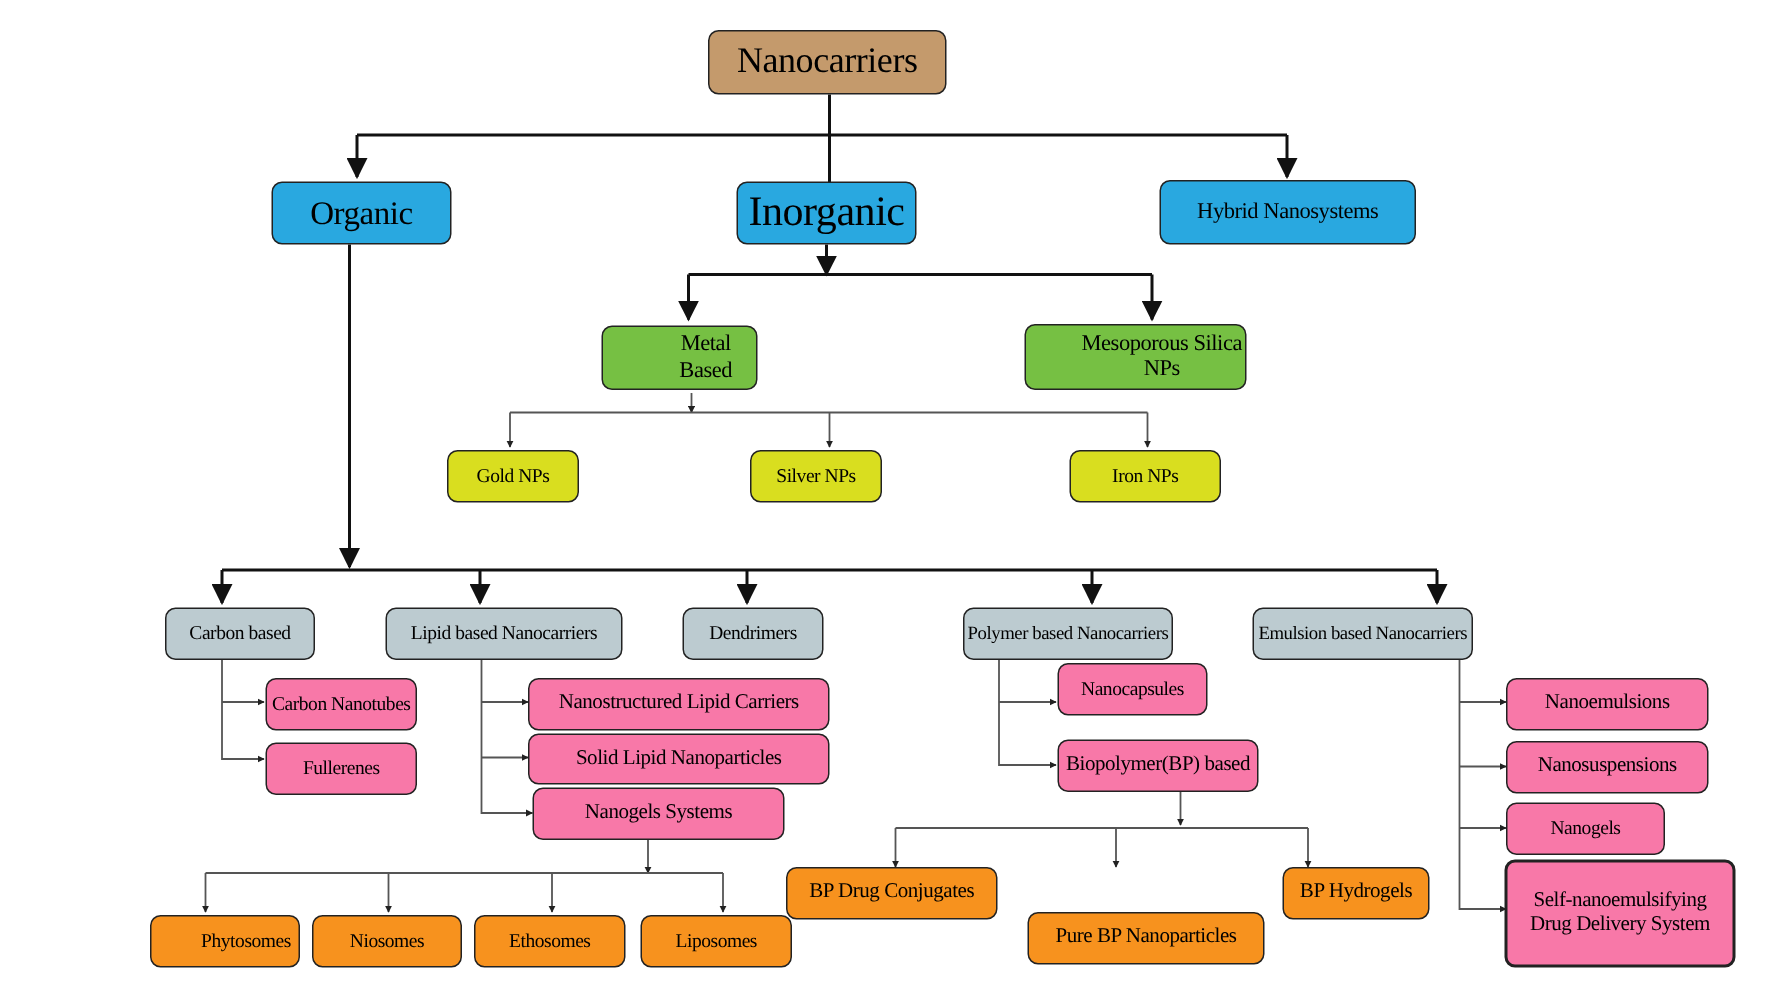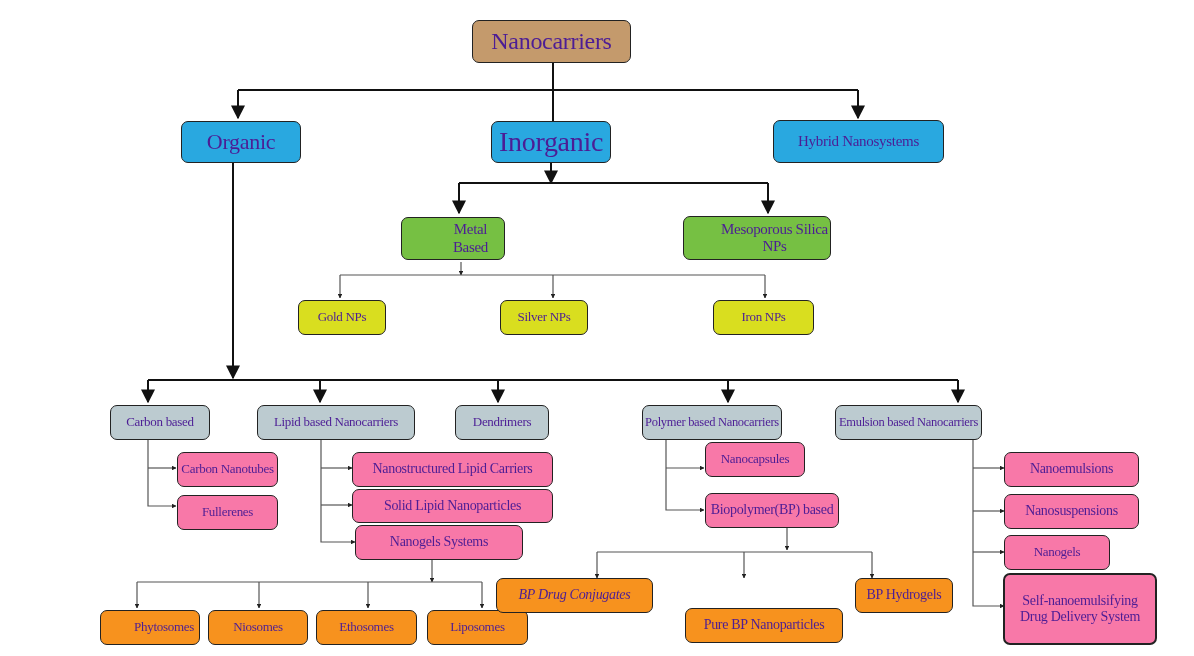--- a/index.html
+++ b/index.html
@@ -1,17 +1,17 @@
 <!DOCTYPE html>
 <html><head>
 <meta charset="utf-8">
 <style>
   html, body { margin:0; padding:0; background:#ffffff; }
   #stage { position:relative; width:1194px; height:656px; overflow:hidden; background:#fff;
-           font-family:"Liberation Serif", serif; color:#4c1d95; }
+           font-family:"Liberation Serif", serif; color:#000000; }
   svg.links { position:absolute; left:0; top:0; width:1194px; height:656px; }
   .node { position:absolute; box-sizing:border-box; border:1.5px solid #222; border-radius:7px;
           display:flex; align-items:center; justify-content:center; text-align:center;
           line-height:1.15; letter-spacing:-0.3px; }
   .root   { background:#c49a6c; font-size:24px; }
   .blue   { background:#29a8e0; }
   .green  { background:#76c043; font-size:15px;padding-left:35px; }
   .yellow { background:#d9de1f; font-size:13px; }
   .grey   { background:#bccbd0; font-size:13px;text-align:right; }
   .pink   { background:#f878a8; font-size:14px; }
@@ -105,21 +105,21 @@
   <div class="node pink" style="left:355px;top:525px;width:168px;height:35px;">Nanogels Systems</div>
 
   <div class="node orange" style="left:100px;top:610px;width:100px;height:35px;font-size:13px;padding-left:28px;">Phytosomes</div>
   <div class="node orange" style="left:208px;top:610px;width:100px;height:35px;font-size:13px;">Niosomes</div>
   <div class="node orange" style="left:316px;top:610px;width:101px;height:35px;font-size:13px;">Ethosomes</div>
   <div class="node orange" style="left:427px;top:610px;width:101px;height:35px;font-size:13px;">Liposomes</div>
 
   <div class="node pink" style="left:705px;top:442px;width:100px;height:35px;font-size:13px;">Nanocapsules</div>
   <div class="node pink" style="left:705px;top:493px;width:134px;height:35px;">Biopolymer(BP) based</div>
 
-  <div class="node orange" style="left:496px;top:578px;width:157px;height:35px;font-style:italic;">BP Drug Conjugates</div>
+  <div class="node orange" style="left:524px;top:578px;width:141px;height:35px;">BP Drug Conjugates</div>
   <div class="node orange" style="left:685px;top:608px;width:158px;height:35px;text-align:right;">Pure BP Nanoparticles</div>
   <div class="node orange" style="left:855px;top:578px;width:98px;height:35px;">BP Hydrogels</div>
 
   <div class="node pink" style="left:1004px;top:452px;width:135px;height:35px;">Nanoemulsions</div>
   <div class="node pink" style="left:1004px;top:494px;width:135px;height:35px;">Nanosuspensions</div>
   <div class="node pink" style="left:1004px;top:535px;width:106px;height:35px;font-size:13px;">Nanogels</div>
   <div class="node pink" style="left:1003px;top:573px;width:154px;height:72px;padding:0 8px;border-width:2px;">Self-nanoemulsifying Drug Delivery System</div>
 </div>
 
 </body></html>

